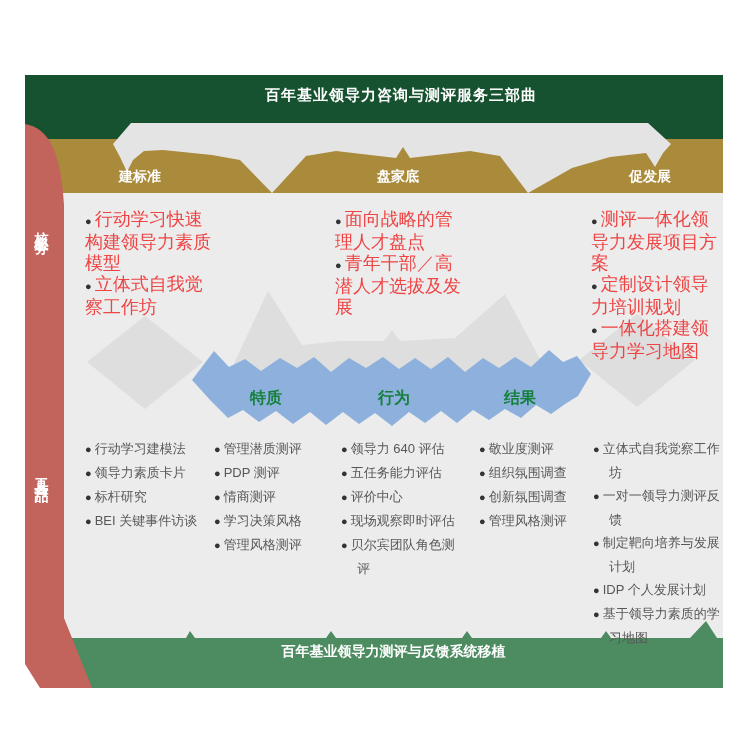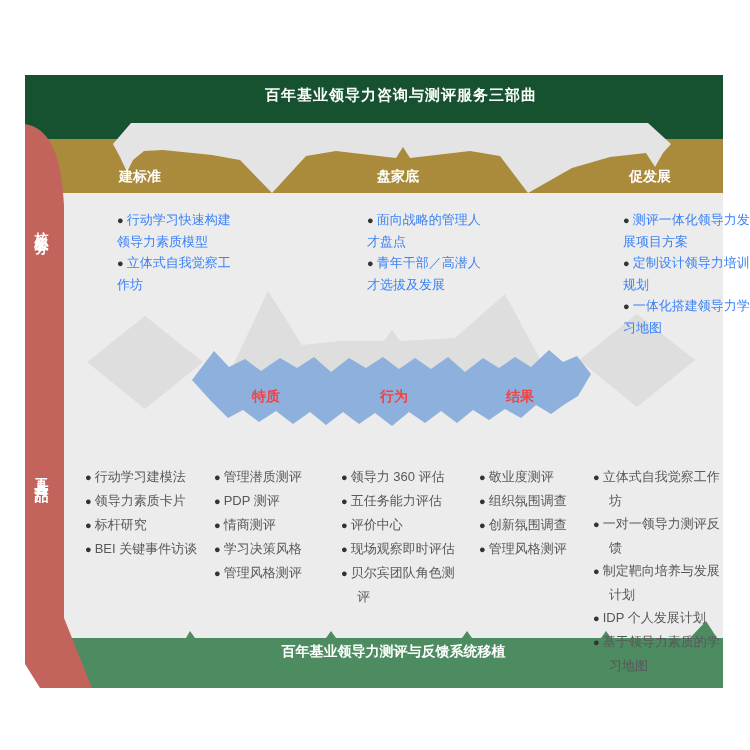--- a/index.html
+++ b/index.html
@@ -3,25 +3,25 @@
 <meta charset="utf-8">
 <style>
   html,body{margin:0;padding:0;background:#fff;}
   #stage{position:relative;width:750px;height:750px;background:#fff;overflow:hidden;
          font-family:Liberation Sans, sans-serif;}
   #shapes{position:absolute;left:0;top:0;width:750px;height:750px;}
   .abs{position:absolute;}
   .title{top:86px;left:52px;width:698px;text-align:center;color:#fff;
          font-size:15px;font-weight:bold;letter-spacing:1px;}
   .phase{top:168px;color:#fff;font-size:14px;font-weight:bold;transform:translateX(-50%);white-space:nowrap;}
-  .dim{top:388px;color:#ef4444;font-size:14px;font-weight:bold;transform:translateX(-50%);white-space:nowrap;}
+  .dim{top:388px;color:#15803d;font-size:16px;font-weight:bold;transform:translateX(-50%);white-space:nowrap;}
   .vlabel{color:#fff;font-size:14px;font-weight:bold;writing-mode:vertical-rl;
           letter-spacing:3px;left:33px;}
-  .tcol{top:209px;font-size:13px;color:#3b82f6;line-height:21px;margin-left:32px;}
-  .bcol{top:437px;font-size:13px;color:#58585a;line-height:23px;margin-top:28px;}
+  .tcol{top:209px;font-size:18px;color:#ef4444;line-height:21px;}
+  .bcol{top:437px;font-size:13px;color:#58585a;line-height:23px;}
   .item::before{content:"● ";color:#333;font-size:11px;}
   .bcol .item{padding-left:16px;text-indent:-16px;}
   .footer-text{top:642px;left:64px;width:659px;text-align:center;color:#fff;
                font-size:14px;font-weight:bold;line-height:19px;}
 </style>
 </head>
 <body>
 
 <div id="stage">
 
@@ -91,21 +91,21 @@
     <div class="item">BEI 关键事件访谈</div>
   </div>
   <div class="abs bcol" style="left:214px;width:120px">
     <div class="item">管理潜质测评</div>
     <div class="item">PDP 测评</div>
     <div class="item">情商测评</div>
     <div class="item">学习决策风格</div>
     <div class="item">管理风格测评</div>
   </div>
   <div class="abs bcol" style="left:341px;width:126px">
-    <div class="item">领导力 360 评估</div>
+    <div class="item">领导力 640 评估</div>
     <div class="item">五任务能力评估</div>
     <div class="item">评价中心</div>
     <div class="item">现场观察即时评估</div>
     <div class="item">贝尔宾团队角色测评</div>
   </div>
   <div class="abs bcol" style="left:479px;width:110px">
     <div class="item">敬业度测评</div>
     <div class="item">组织氛围调查</div>
     <div class="item">创新氛围调查</div>
     <div class="item">管理风格测评</div>

